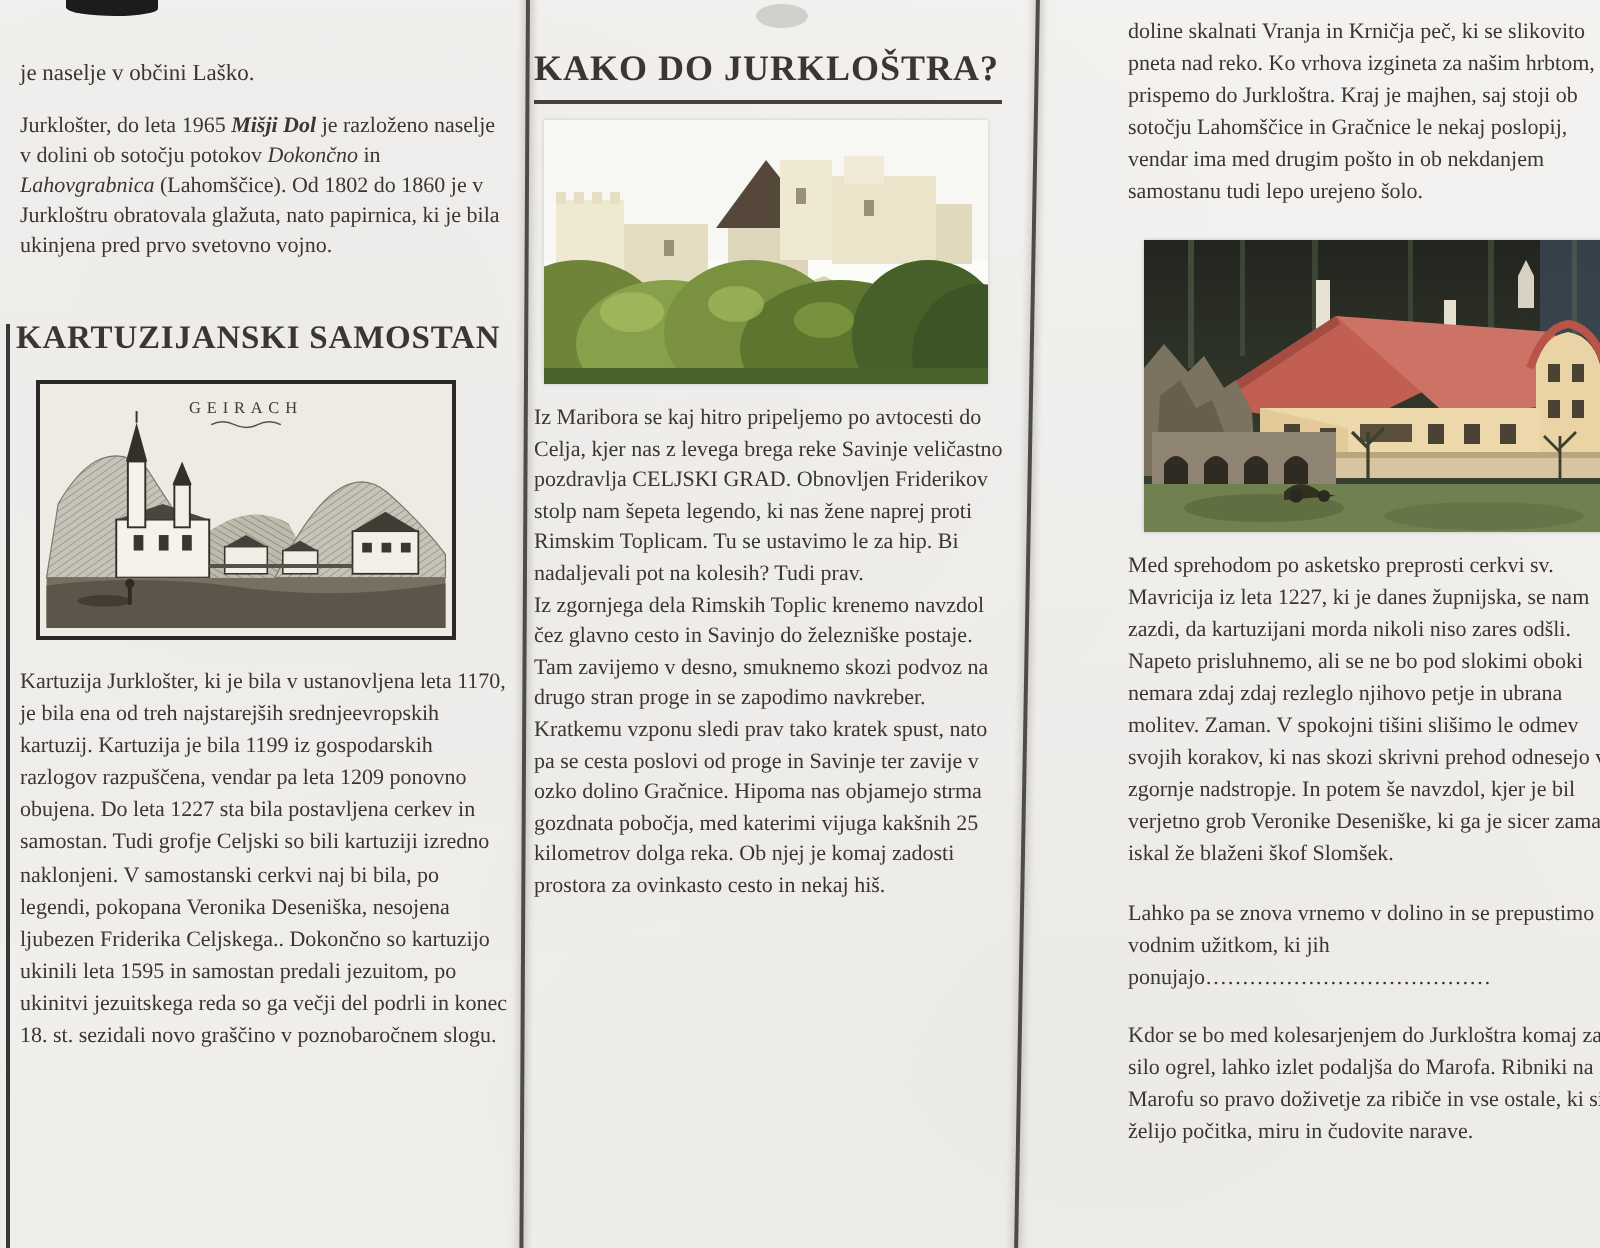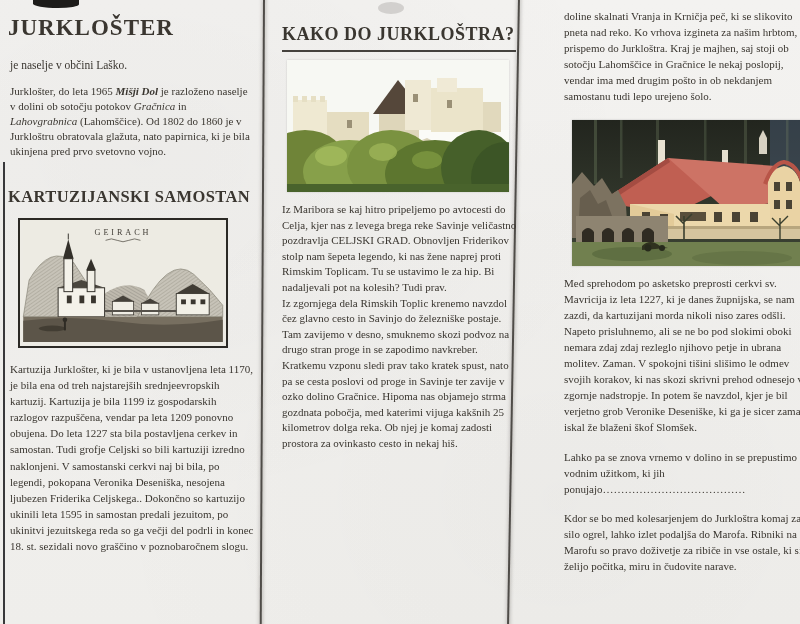--- a/index.html
+++ b/index.html
@@ -18,21 +18,21 @@
   .fold-a{left:263px;transform:rotate(0.3deg);}
   .fold-b{left:518px;transform:rotate(1deg);}
   .edge-left{position:absolute;left:3px;top:162px;width:2px;height:462px;background:#38383a;}
   .smudge-top{position:absolute;left:33px;top:0;width:46px;height:8px;background:#1d1c1a;
               border-radius:0 0 55% 65%;}
   .smudge-mid{position:absolute;left:378px;top:2px;width:26px;height:12px;
               background:rgba(70,66,60,.18);border-radius:50%;}
 
   .col{position:absolute;}
   .col1{left:8px;top:14px;width:247px;}
-  .col2{left:282px;top:24px;width:238px;}
+  .col2{left:267px;top:24px;width:238px;}
   .col3{left:564px;top:8px;width:252px;}
 
   .doc-title{font-size:23px;font-weight:bold;letter-spacing:1px;line-height:28px;margin:0;}
   .subtitle{font-size:11.5px;margin:17px 0 0 2px;}
   .intro{font-size:11px;line-height:15px;margin:13px 0 0 2px;width:242px;}
   .bi{font-weight:bold;font-style:italic;}
   .it{font-style:italic;}
   .sec-head{font-size:16.5px;font-weight:bold;letter-spacing:.4px;margin:28px 0 0 0;}
   .body-text{font-size:11px;line-height:16.1px;margin:0;}
   .col1 .history{margin:13px 0 0 2px;width:245px;}
@@ -61,23 +61,22 @@
 
 <div class="page">
 
   <div class="smudge-top"></div>
   <div class="smudge-mid"></div>
   <div class="fold fold-a"></div>
   <div class="fold fold-b"></div>
   <div class="edge-left"></div>
 
   <div class="col col1">
-    <h1 class="doc-title">JURKLOŠTER</h1>
     <div class="subtitle">je naselje v občini Laško.</div>
-    <p class="intro"><span>Jurklošter, do leta 1965 </span><span class="bi">Mišji Dol</span><span> je razloženo naselje v dolini ob sotočju potokov </span><span class="it">Gračnica</span><span> in </span><span class="it">Lahovgrabnica</span><span> (Lahomščice). Od 1802 do 1860 je v Jurkloštru obratovala glažuta, nato papirnica, ki je bila ukinjena pred prvo svetovno vojno.</span></p>
+    <p class="intro"><span>Jurklošter, do leta 1965 </span><span class="bi">Mišji Dol</span><span> je razloženo naselje v dolini ob sotočju potokov </span><span class="it">Dokončno</span><span> in </span><span class="it">Lahovgrabnica</span><span> (Lahomščice). Od 1802 do 1860 je v Jurkloštru obratovala glažuta, nato papirnica, ki je bila ukinjena pred prvo svetovno vojno.</span></p>
     <h2 class="sec-head">KARTUZIJANSKI SAMOSTAN</h2>
 
     <div class="img-frame engraving-frame">
       <svg viewBox="0 0 206 126" width="206" height="122">
         <defs>
           <pattern id="hatch" width="3" height="3" patternUnits="userSpaceOnUse" patternTransform="rotate(55)">
             <rect width="3" height="3" fill="#c7c3b8"></rect>
             <line x1="0" y1="0" x2="0" y2="3" stroke="#8d887b" stroke-width="0.7"></line>
           </pattern>
           <pattern id="hatch2" width="3" height="3" patternUnits="userSpaceOnUse" patternTransform="rotate(120)">

